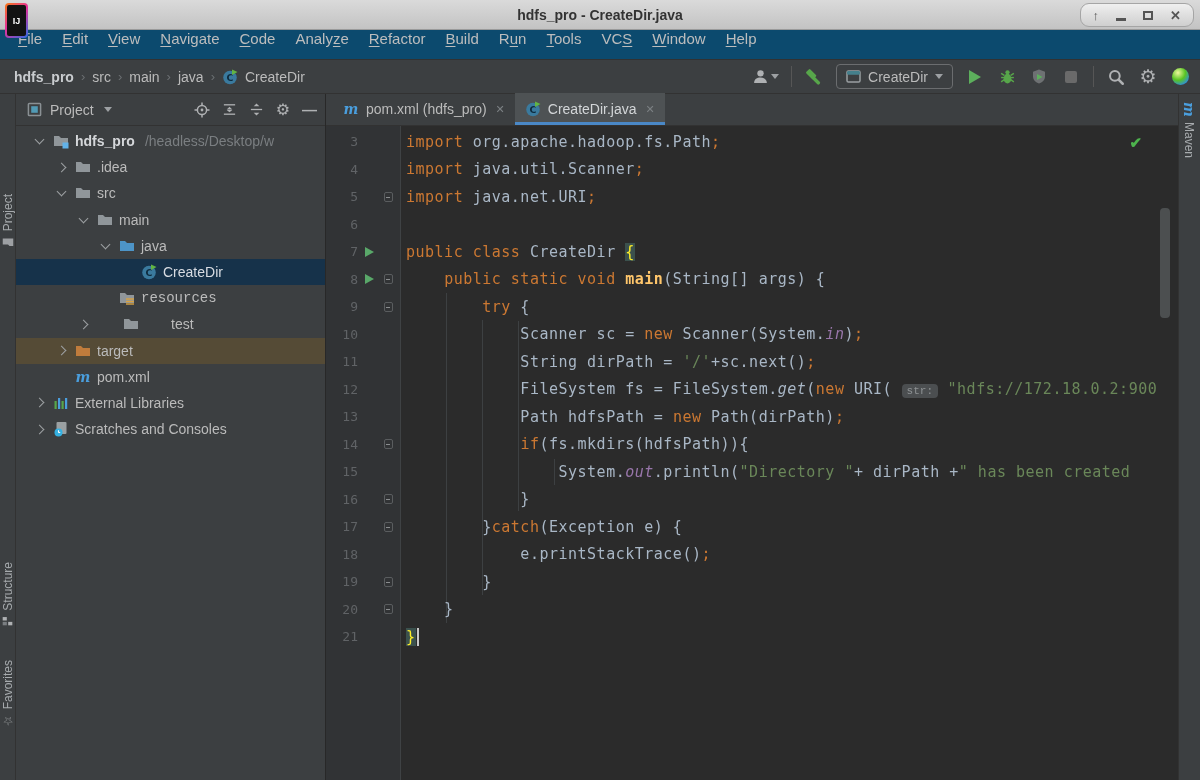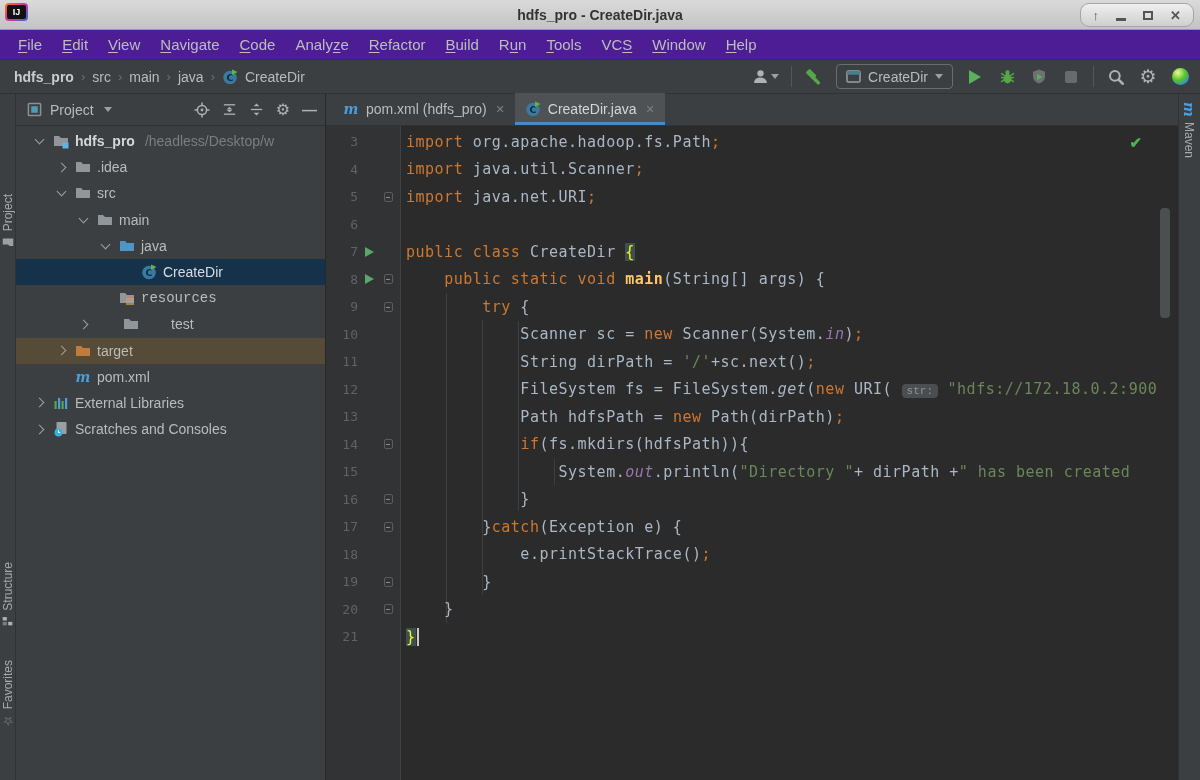--- a/index.html
+++ b/index.html
@@ -4,35 +4,35 @@
 <style>
   * { margin:0; padding:0; box-sizing:border-box; }
   html,body { width:1200px; height:780px; overflow:hidden; background:#2b2b2b;
               font-family:"Liberation Sans", sans-serif; }
   .app { position:relative; width:1200px; height:780px; display:flex; flex-direction:column; }
 
   
   .titlebar { height:30px; flex:none; position:relative;
               background:linear-gradient(#dadada,#c3c3c3); border-bottom:1px solid #9a9a9a;
               display:flex; align-items:center; }
-  .logo { position:absolute; left:5px; top:3px; width:23px; height:18px; border-radius:4px;
+  .logo { position:absolute; left:5px; top:3px; width:23px; height:35px; border-radius:4px;
           background:linear-gradient(135deg,#f97a12,#e6309a 45%,#2e6ce2); padding:2px; }
   .logo-inner { width:100%; height:100%; background:#121212; border-radius:2px; color:#fff;
                 font-size:9px; font-weight:bold; display:flex; align-items:center; justify-content:center; }
   .win-title { position:absolute; left:0; right:0; text-align:center; font-size:14px;
                font-weight:bold; color:#333; }
   .win-controls { position:absolute; right:6px; top:3px; height:24px; display:flex; gap:17px;
                   align-items:center; background:linear-gradient(#efefef,#cfcfcf);
                   border:1px solid #a5a5a5; border-radius:9px; padding:0 12px; }
   .wc { color:#555; font-size:13px; font-weight:bold; line-height:1; }
   .wc-min { width:10px; height:3px; background:#555; margin-top:8px; }
   .wc-max { width:10px; height:9px; border:2px solid #555; }
 
   
-  .menubar { height:30px; flex:none; background:#4c1d95; display:flex; align-items:center;
+  .menubar { height:30px; flex:none; background:#0c4a6e; display:flex; align-items:flex-start;
              padding-left:8px; border-bottom:1px solid #323232; }
   .mitem { color:#bdbdbd; font-size:15px; padding:0 10px; cursor:default; }
   .mitem u { text-decoration:underline; text-underline-offset:2px; }
 
   
   .toolbar { height:34px; flex:none; background:#3c3f41; display:flex; align-items:center;
              border-bottom:1px solid #323232; padding:0 10px 0 14px; }
   .crumbs { display:flex; align-items:center; gap:7px; }
   .crumb { color:#bbbbbb; font-size:14px; }
   .crumb.first { font-weight:bold; color:#c9cccf; }

